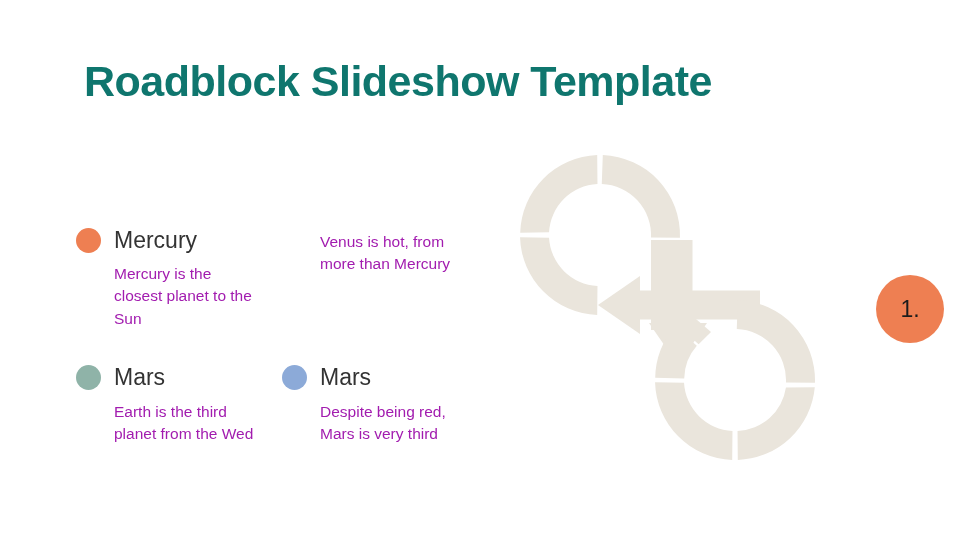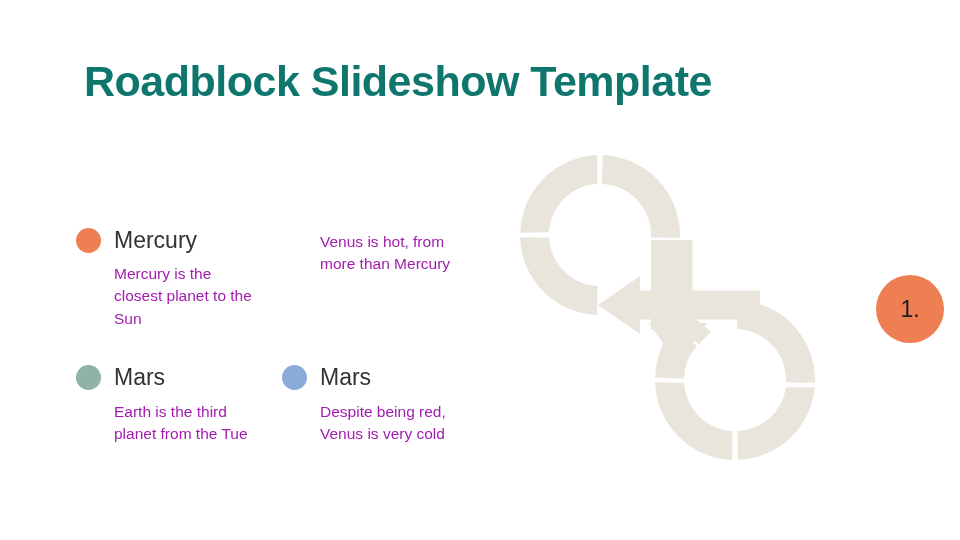--- a/index.html
+++ b/index.html
@@ -104,29 +104,29 @@
 
     <div class="legend-item">
       <div class="legend-desc">Venus is hot, from more than Mercury</div>
     </div>
 
     <div class="legend-item">
       <div class="legend-head">
         <span class="legend-dot" id="dot-2" style="background: rgb(143, 179, 168);"></span>
         <span class="legend-name">Mars</span>
       </div>
-      <div class="legend-desc">Earth is the third planet from the Tue</div>
+      <div class="legend-desc">Earth is the third planet from the Wed</div>
     </div>
 
     <div class="legend-item">
       <div class="legend-head">
         <span class="legend-dot" id="dot-3" style="background: rgb(140, 170, 216);"></span>
         <span class="legend-name">Mars</span>
       </div>
-      <div class="legend-desc">Despite being red, Venus is very cold</div>
+      <div class="legend-desc">Despite being red, Mars is very third</div>
     </div>
 
   </div>
 
   <div class="diagram">
     <svg viewBox="0 0 500 360" xmlns="http://www.w3.org/2000/svg">
       <g id="diagram-shapes" fill="#EAE5DC">
 
         <path d="M 172.8 25.05
                  A 80 80 0 0 1 249.95 107.8

